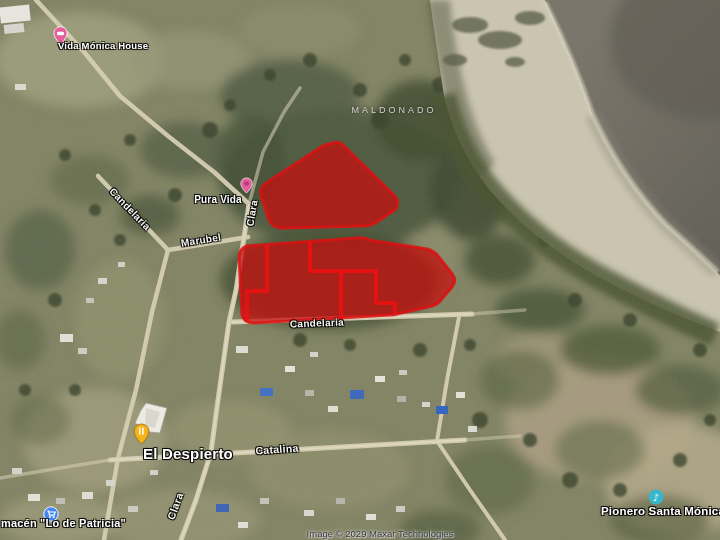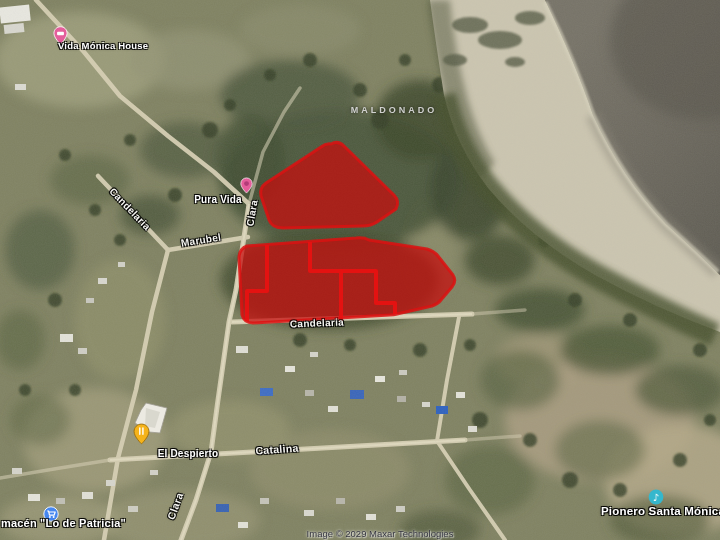--- a/index.html
+++ b/index.html
@@ -6,21 +6,21 @@
   .stage{position:relative;width:720px;height:540px;overflow:hidden;
          font-family:"Liberation Sans",sans-serif;user-select:none;background:#818363;}
   .stage svg{position:absolute;left:0;top:0;}
   .lbl{position:absolute;white-space:nowrap;color:#fff;
        text-shadow:-1px -1px 0 rgba(0,0,0,.85),1px -1px 0 rgba(0,0,0,.85),
                    -1px 1px 0 rgba(0,0,0,.85),1px 1px 0 rgba(0,0,0,.85),0 0 3px rgba(0,0,0,.55);
        z-index:30;}
   .poi{font-size:10px;font-weight:600;letter-spacing:.2px;}
   .street{font-size:10px;font-weight:700;color:#f4f4f0;letter-spacing:.3px;}
   .center{transform:translate(-50%,-50%);}
-  .region{font-size:9px;font-weight:700;letter-spacing:3px;color:rgba(235,235,235,.85);
+  .region{font-size:9px;font-weight:400;letter-spacing:3px;color:rgba(235,235,235,.85);
           text-shadow:0 0 2px rgba(0,0,0,.5),0 0 4px rgba(0,0,0,.35);}
   .attrib{font-size:9.5px;font-weight:500;color:#34343f;
           text-shadow:0 0 2px rgba(255,255,255,.8),0 0 4px rgba(255,255,255,.55),1px 1px 1px rgba(255,255,255,.5);}
   .pin{position:absolute;z-index:25;}
   .pin svg{position:static;display:block;}
 </style>
 </head>
 <body>
 
 <div class="stage">
@@ -266,21 +266,21 @@
       <text x="8" y="11.5" font-size="10" fill="#fff" text-anchor="middle" font-family="DejaVu Sans, sans-serif">♪</text>
     </svg>
   </div>
 
   <div class="lbl region center" style="left:394px;top:110px">MALDONADO</div>
 
   <div class="lbl poi" style="left:58px;top:40px;font-size:9.5px">Vida Mónica House</div>
 
   <div class="lbl poi center" style="left:218px;top:199px">Pura Vida</div>
 
-  <div class="lbl poi center" style="left:188px;top:453px;font-size:10px">El Despierto</div>
+  <div class="lbl poi center" style="left:188px;top:453px;font-size:15px">El Despierto</div>
 
   <div class="lbl poi" style="left:1px;top:517px;font-size:11px">macén "Lo de Patricia"</div>
 
   <div class="lbl poi center" style="left:663px;top:511px;font-size:11.5px">Pionero Santa Mónica</div>
 
   <div class="lbl street" style="left:252px;top:213px;transform:translate(-50%,-50%) rotate(-80deg)">Clara</div>
 
   <div class="lbl street" style="left:175px;top:506px;font-size:10.5px;transform:translate(-50%,-50%) rotate(-70deg)">Clara</div>
 
   <div class="lbl street" style="left:201px;top:240px;transform:translate(-50%,-50%) rotate(-9deg)">Marubel</div>

